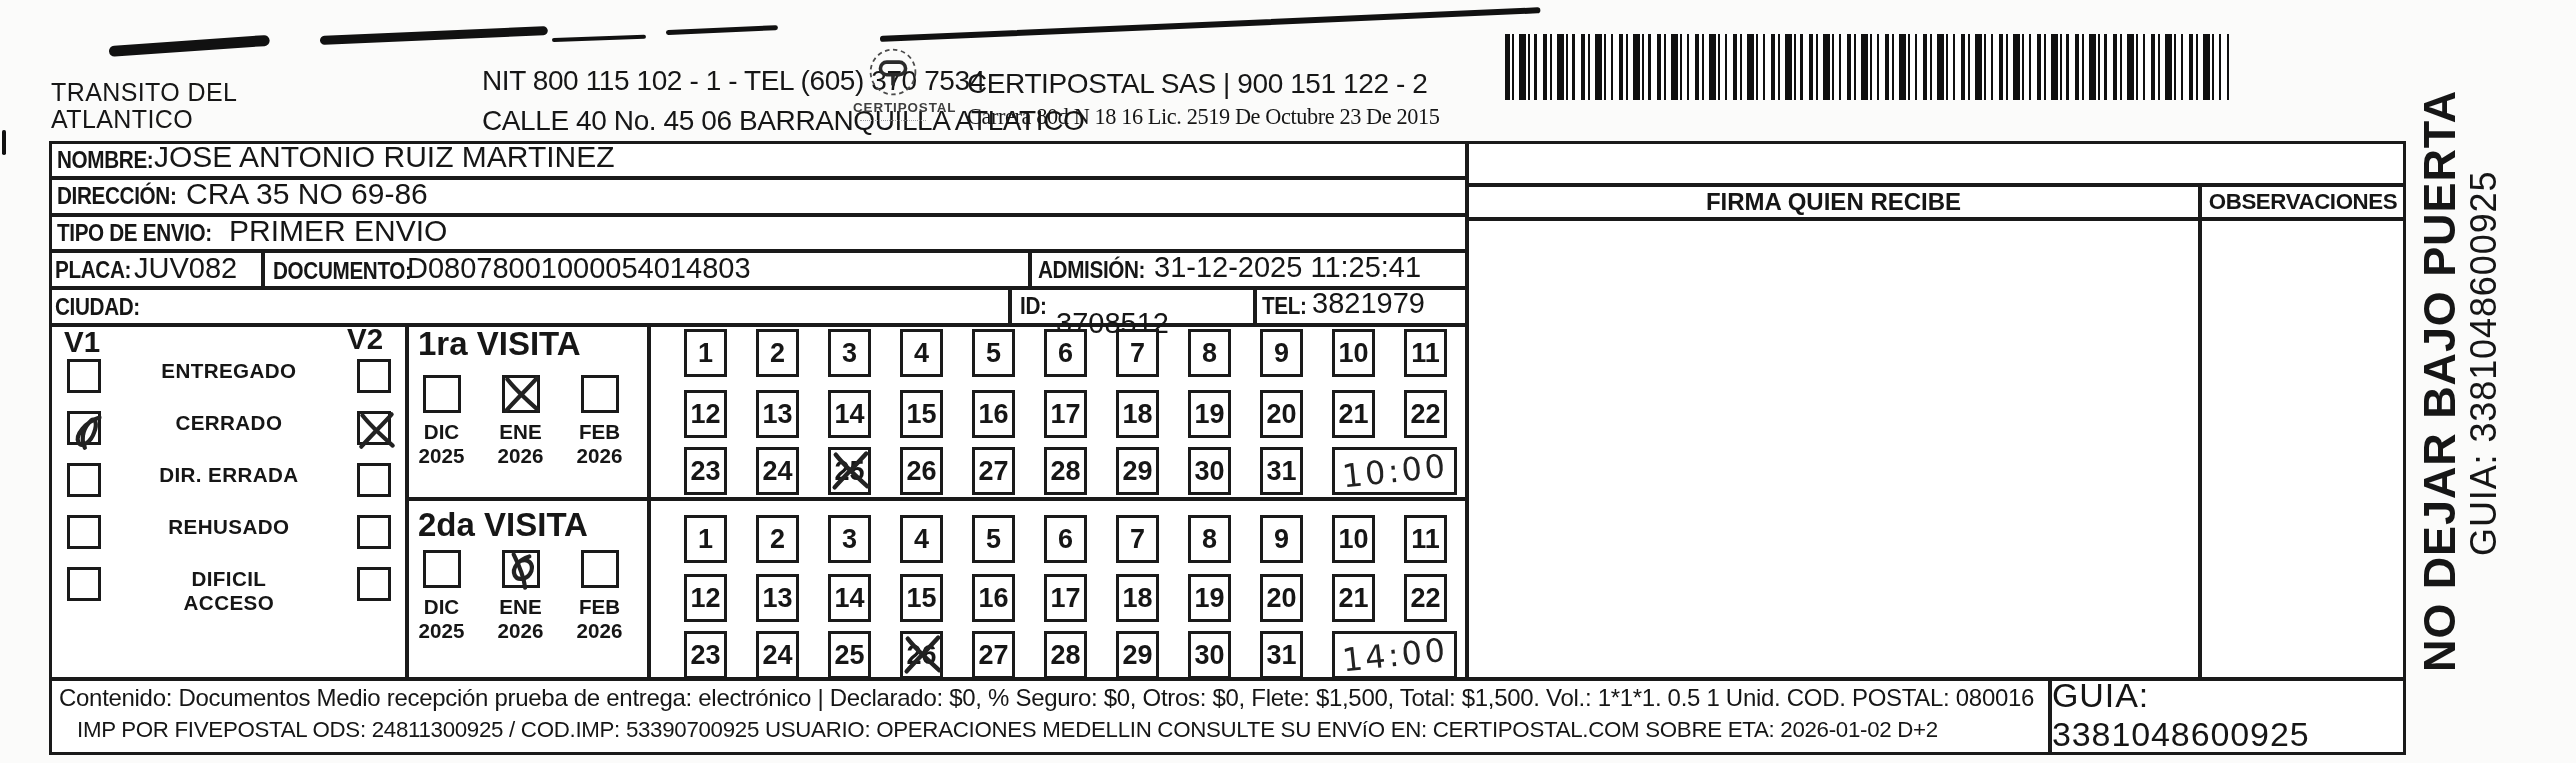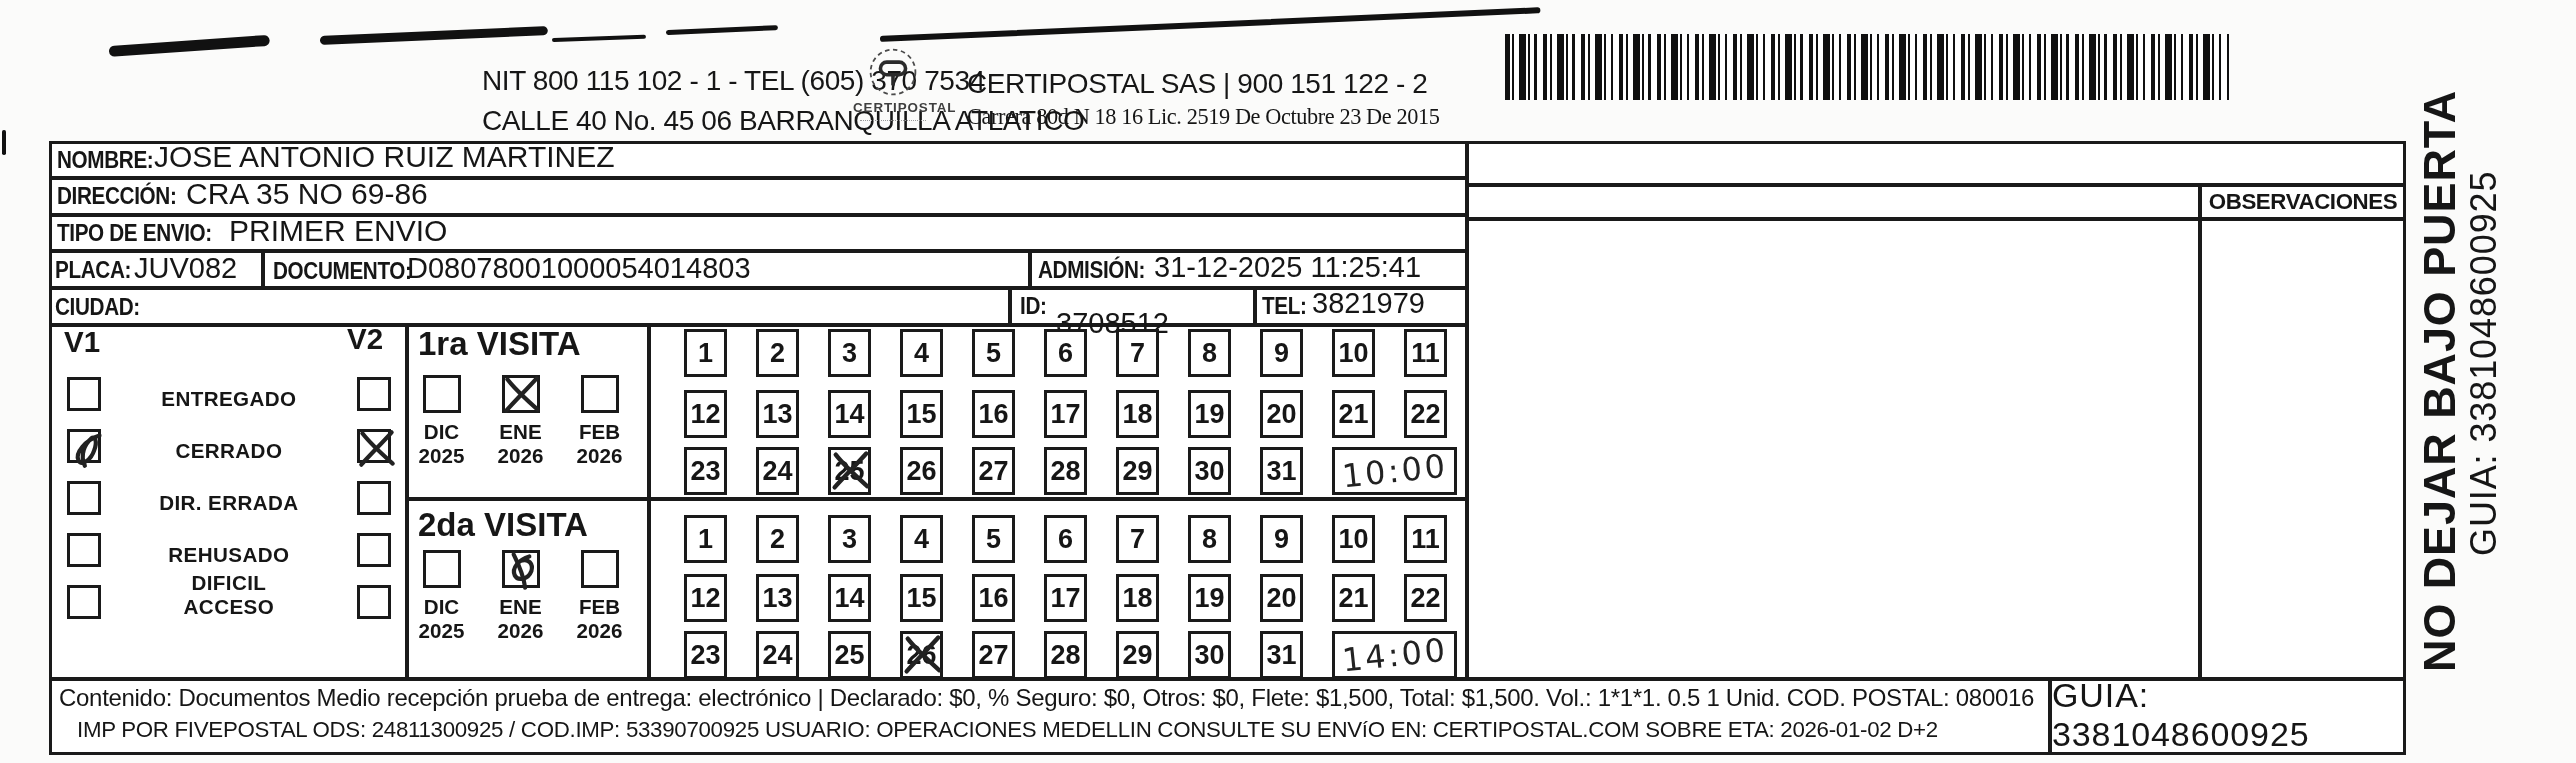--- a/index.html
+++ b/index.html
@@ -18,21 +18,21 @@
     repeating-linear-gradient(90deg,#101010 0 4.5px,#fff 4.5px 7.1px,#101010 7.1px 9px,#fff 9px 14.3px,
       #101010 14.3px 20.6px,#fff 20.6px 23px,#101010 23px 25px,#fff 25px 29.5px,#101010 29.5px 32px,#fff 32px 38px);}
   
   .lab{position:absolute;font-weight:bold;font-size:23px;letter-spacing:-0.4px;
        transform:scaleX(.9);transform-origin:left center;white-space:nowrap;}
   .val{position:absolute;font-size:30px;letter-spacing:0;white-space:nowrap;}
   .val.sm{font-size:29px;}
   
   .vhead{position:absolute;font-size:29.5px;font-weight:bold;}
   .srows{position:absolute;left:49px;top:359px;width:356px;}
-  .srow{height:52px;display:flex;align-items:flex-end;padding:0 14.3px 0 18px;box-sizing:border-box;gap:44px;}
+  .srow{height:52px;display:flex;align-items:flex-start;padding:0 14.3px 0 18px;box-sizing:border-box;gap:44px;}
   .cb{position:relative;width:34px;height:34px;border:3.6px solid #1a1a1a;box-sizing:border-box;flex:none;background:#fff;}
   .slabel{flex:1;text-align:center;font-weight:bold;font-size:20.6px;letter-spacing:0.4px;}
   
   .vtitle{position:absolute;font-size:33px;font-weight:bold;letter-spacing:0;}
   .months{position:absolute;left:402px;width:239px;display:flex;}
   .mcol{width:79px;display:flex;flex-direction:column;align-items:center;}
   .cb40{width:38px;height:38px;}
   .mname{font-size:20.6px;font-weight:bold;margin-top:7.1px;}
   .myear{font-size:20.6px;font-weight:bold;}
   
@@ -66,20 +66,24 @@
 
 <div class="page">
 
   <div class="streak" style="left:109px;top:46px;width:161px;height:10.7px;transform:rotate(-4deg);"></div>
   <div class="streak" style="left:320px;top:36px;width:228px;height:9px;transform:rotate(-2.5deg);"></div>
   <div class="streak" style="left:552px;top:38px;width:94px;height:3.6px;transform:rotate(-2deg);"></div>
   <div class="streak" style="left:666px;top:29.5px;width:112px;height:5.4px;transform:rotate(-2.5deg);"></div>
   <div class="streak" style="left:880px;top:36px;width:661px;height:6.3px;transform:rotate(-2.5deg);"></div>
   <div class="streak" style="left:1.8px;top:130px;width:4.5px;height:25px;border-radius:1.8px;"></div>
 
+  <div class="abs orgname" style="left:51px;top:79px;">
+    <div>TRANSITO DEL</div>
+    <div>ATLANTICO</div>
+  </div>
   <div class="abs hdrline" style="left:482px;top:66px;">
     <div>NIT 800 115 102 - 1 - TEL (605) 370 7534</div>
     <div style="margin-top:10px;">CALLE 40 No. 45 06 BARRANQUILLA ATLATICO</div>
   </div>
 
   <div class="abs" style="left:853px;top:46px;width:80px;text-align:center;">
     <svg width="52" height="52" viewBox="0 0 58 58" style="display:block;margin:0 auto;">
       <circle cx="29" cy="29" r="25" fill="none" stroke="#4a4a4a" stroke-width="2" stroke-dasharray="5 4"></circle>
       <rect x="15" y="18" width="28" height="14" rx="7" fill="none" stroke="#2a2a2a" stroke-width="4"></rect>
       <line x1="29" y1="32" x2="29" y2="44" stroke="#2a2a2a" stroke-width="4"></line>
@@ -440,20 +444,21 @@
         </span>
         <span class="day">
           <b>31</b>
         </span>
         <span class="timebox">
           <span class="htime">14:00</span>
         </span>
       </div>
     </div>
 
+  <span class="colhead" style="left:1469px;top:188px;width:729px;font-size:24px;">FIRMA QUIEN RECIBE</span>
   <span class="colhead" style="left:2202px;top:189px;width:202px;font-size:22.3px;letter-spacing:-0.4px;">OBSERVACIONES</span>
   <div class="abs" style="left:1469px;top:221px;width:729px;height:457px;"></div>
   <div class="abs" style="left:2202px;top:221px;width:202px;height:457px;"></div>
 
   <span class="foot1" style="left:59px;top:684px;">Contenido: Documentos Medio recepción prueba de entrega: electrónico | Declarado: $0, % Seguro: $0, Otros: $0, Flete: $1,500, Total: $1,500. Vol.: 1*1*1. 0.5  1 Unid. COD. POSTAL: 080016</span>
   <span class="foot2" style="left:55px;top:717px;margin-left:22px;">IMP POR FIVEPOSTAL ODS: 24811300925 / COD.IMP: 53390700925 USUARIO: OPERACIONES MEDELLIN CONSULTE SU ENVíO EN: CERTIPOSTAL.COM SOBRE ETA: 2026-01-02 D+2</span>
   <div class="guiabox" style="left:2052px;top:677px;width:352px;height:75px;">GUIA: 3381048600925</div>
 
   <div class="rot sideBold" style="left:2414px;top:672px;">NO DEJAR BAJO PUERTA</div>
   <div class="rot sideGuia" style="left:2463px;top:556px;">GUIA: 3381048600925</div>

